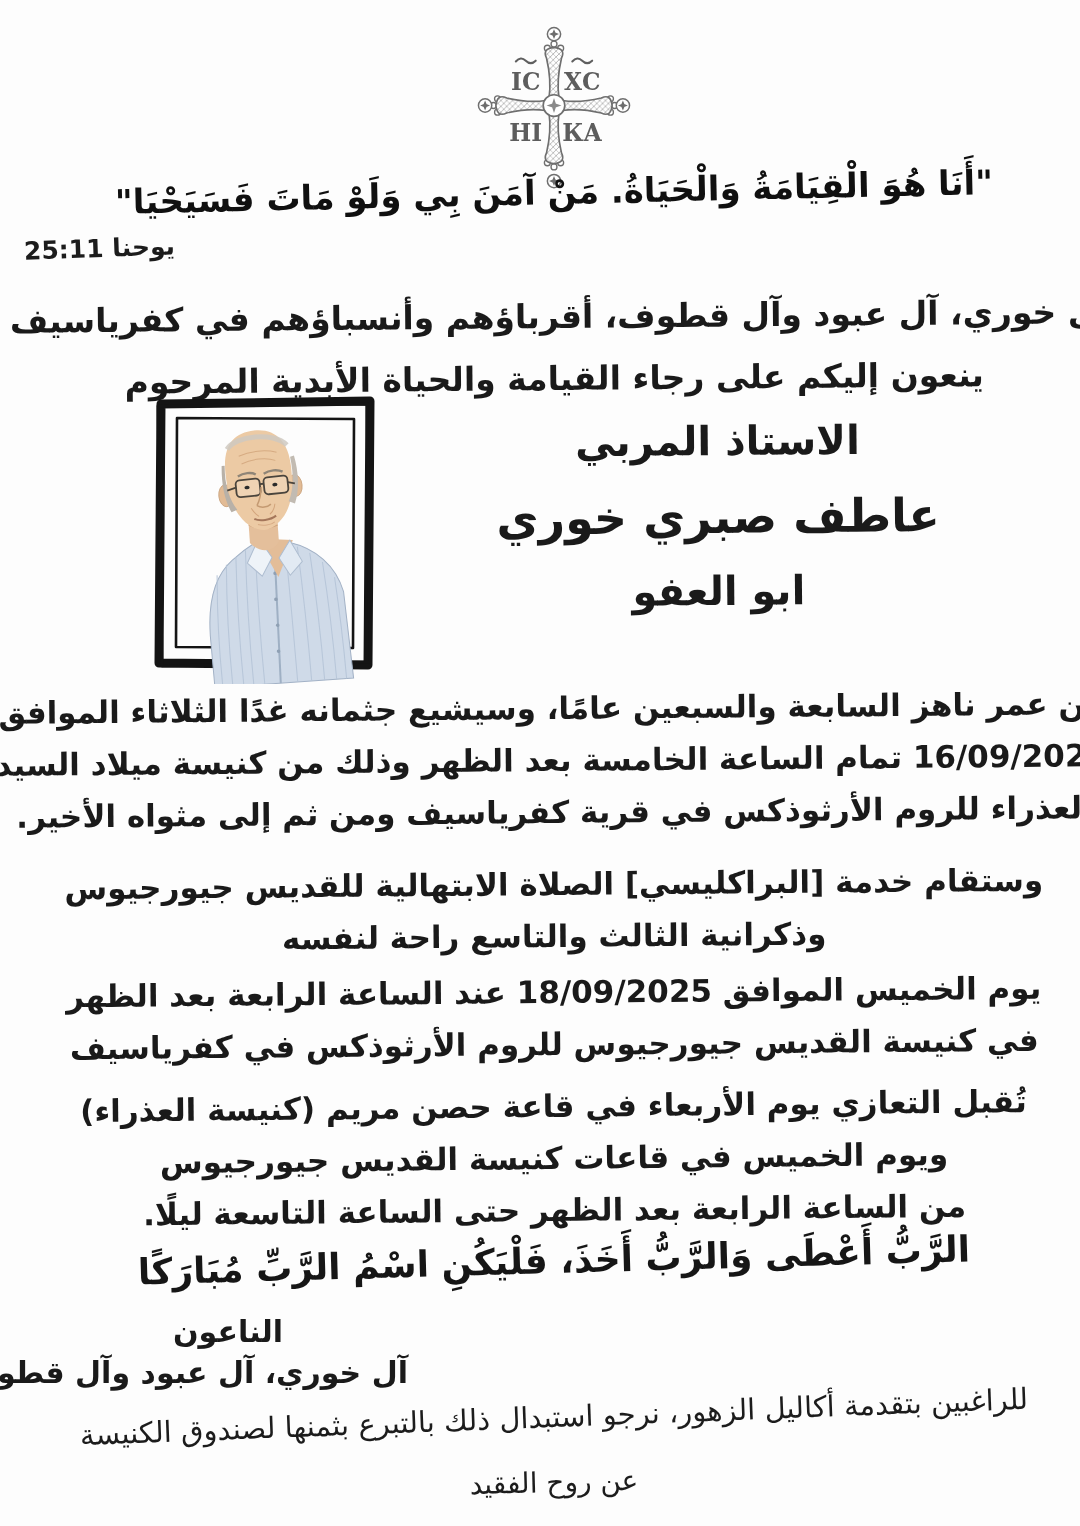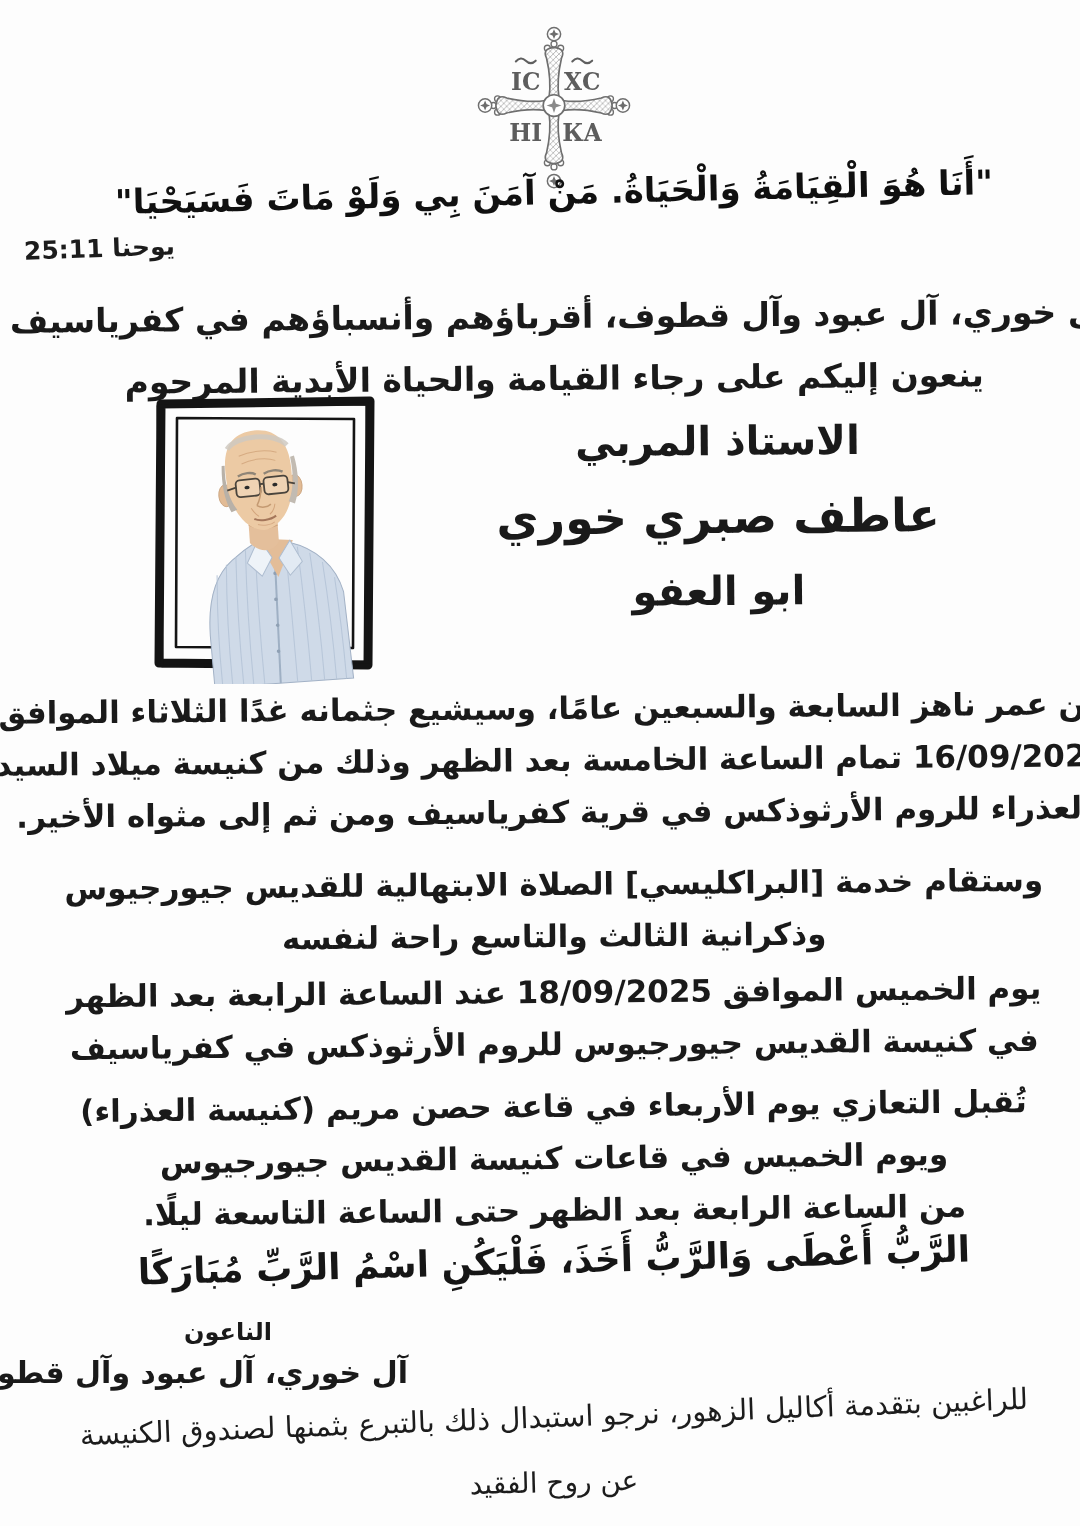--- a/index.html
+++ b/index.html
@@ -55,21 +55,21 @@
 
   .verse-bottom{
     top:1240px;font-size:36px;font-weight:600;color:#161616;
     transform:rotate(-1.6deg);
   }
 
   .mourners{
     top:1312px;left:48px;width:360px;text-align:center;
     font-weight:bold;
   }
-  .mourners .m-label{font-size:24px;line-height:40px;}
+  .mourners .m-label{font-size:30px;line-height:40px;}
   .mourners .m-families{font-size:30px;line-height:42px;}
 
   .donation1{
     top:1400px;font-size:29px;font-weight:500;color:#1c1c1c;
     transform:rotate(-2.2deg);
   }
   .donation2{
     top:1466px;font-size:28px;font-weight:500;color:#1c1c1c;
     transform:rotate(-1.5deg);
   }

